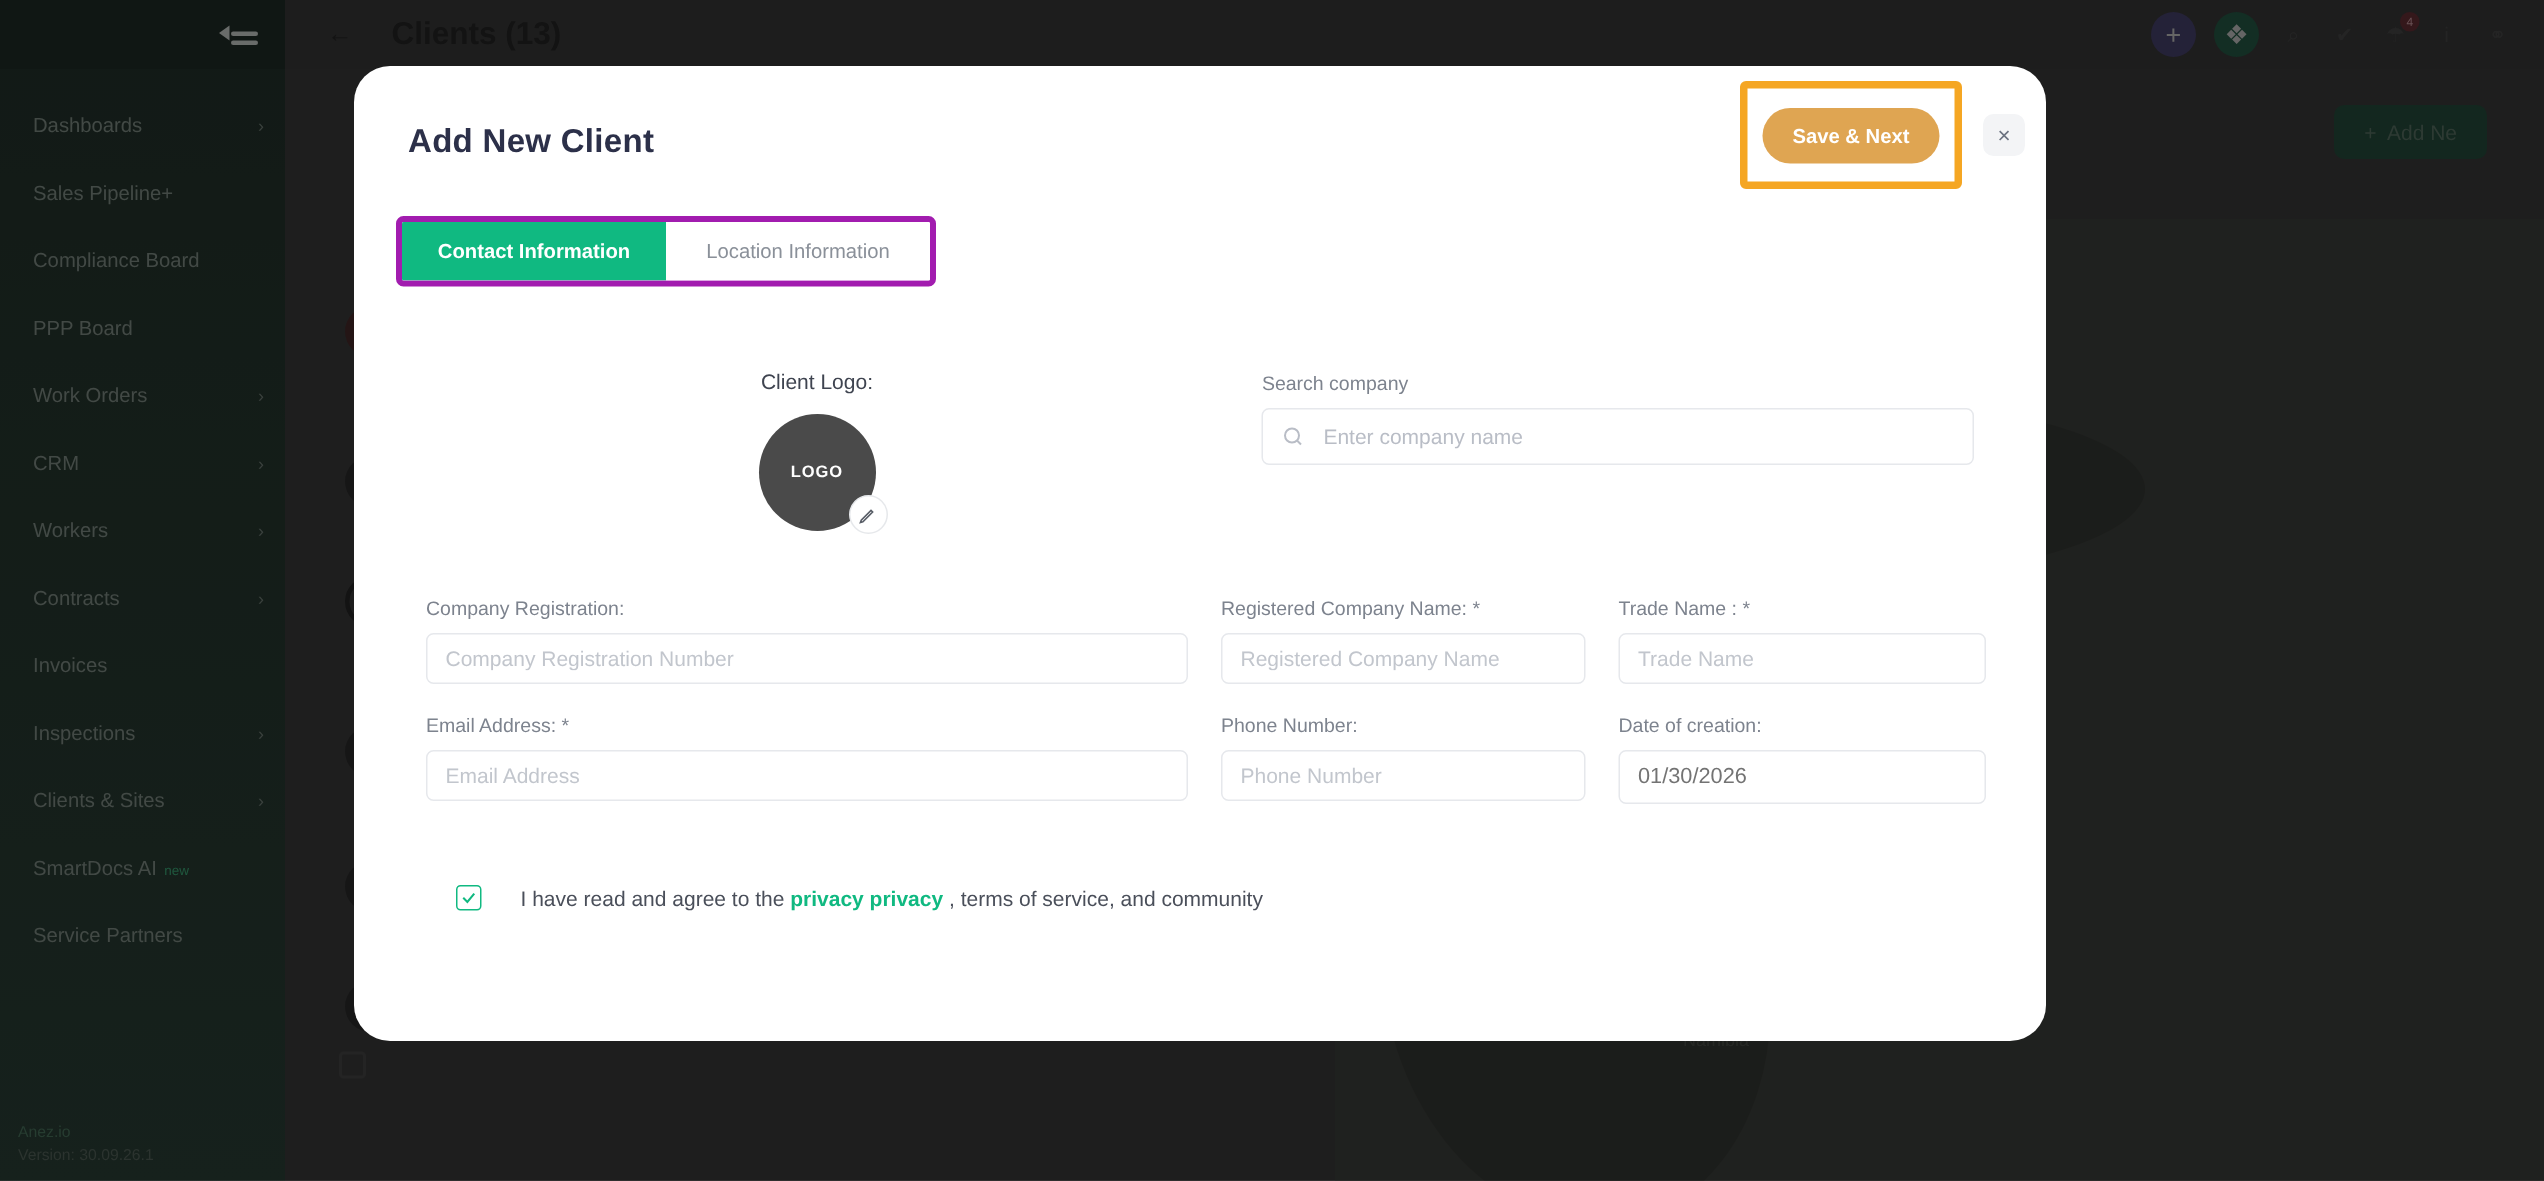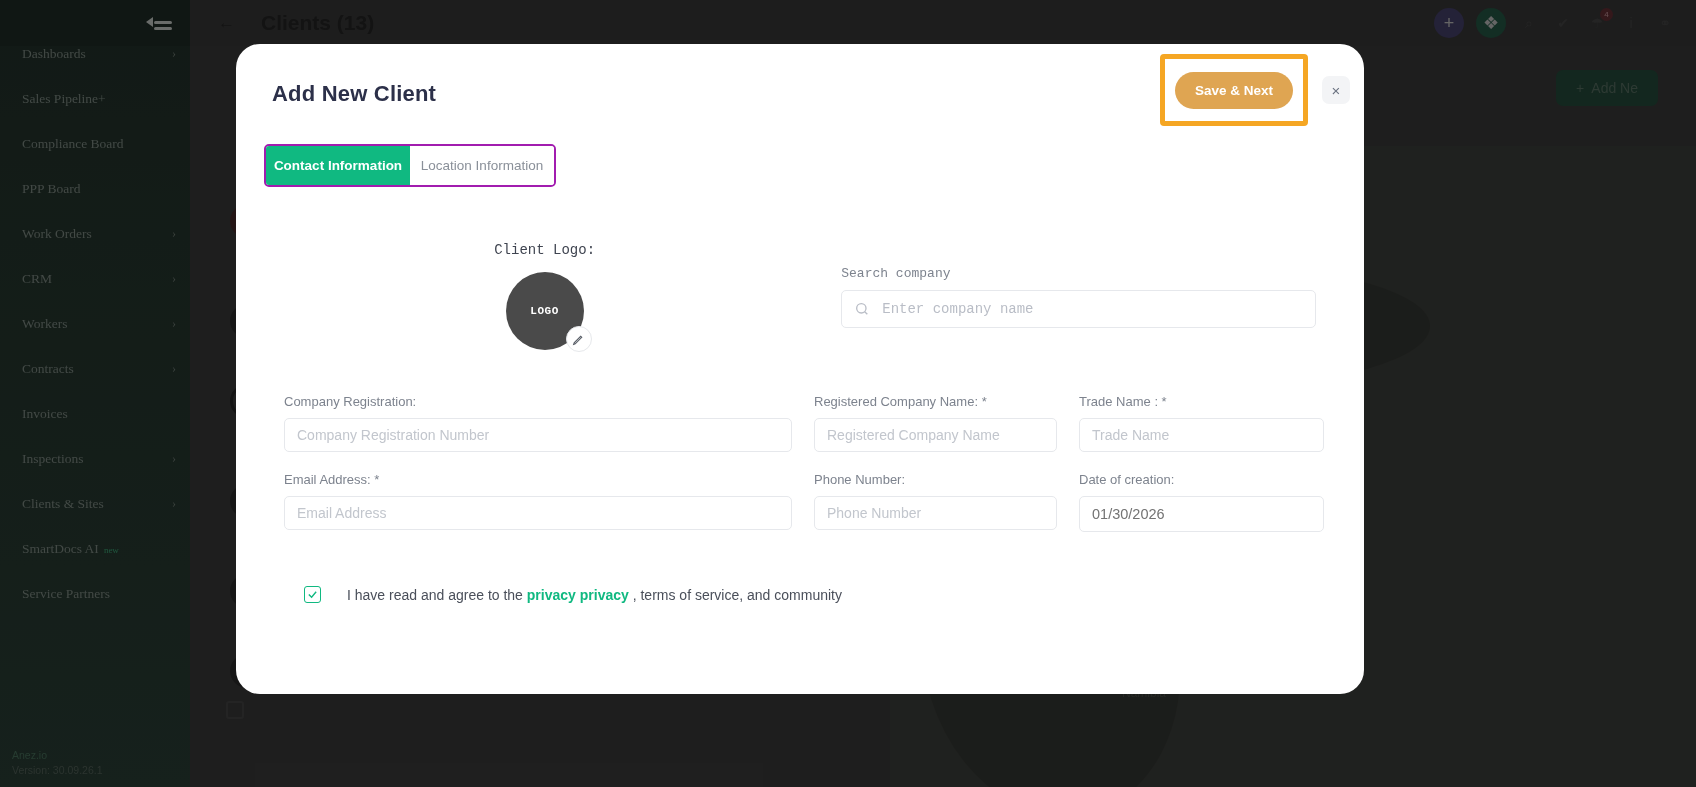--- a/index.html
+++ b/index.html
@@ -27,22 +27,22 @@
     position: absolute; right: 0; height: 2.5px; background: #e8eeea; border-radius: 2px;
   }
   .collapse-icon i:nth-child(1){ top: 2px; width: 18px; }
   .collapse-icon i:nth-child(2){ top: 8px; width: 18px; }
   .collapse-icon i:nth-child(3){ top: 14px; width: 18px; }
   .collapse-icon .arr {
     position:absolute; left:0; top:4px; width:0;height:0;
     border-top:5px solid transparent;border-bottom:5px solid transparent;border-right:7px solid #e8eeea;
   }
   .nav-item {
-    height: 45px; display: flex; align-items: flex-start; justify-content: space-between;
-    padding: 0 14px 0 22px; font-size: 13.5px; color: #7d8c84; white-space: nowrap; font-family: Liberation Serif, serif;
+    height: 45px; display: flex; align-items: flex-end; justify-content: space-between;
+    padding: 0 14px 0 22px; font-size: 13.5px; color: #7d8c84; white-space: nowrap;
   }
   .nav-item .chev { font-size: 12px; color: #6b7a72; }
   .nav-beta { font-size: 9px; color: #2faa72; margin-left: 5px; }
   #sidebar-foot {
     position: absolute; bottom: 8px; left: 0; width: 100%;
     padding-left: 12px; font-size: 10.5px; color: #4a5c52; line-height: 1.5;
   }
   #sidebar-foot .brand { color: #3f6f56; }
 
   #topbar {
@@ -106,31 +106,31 @@
     background: #dfa552; color: #ffffff; border: none; border-radius: 20px;
     font-size: 13.5px; font-weight: 700; padding: 11px 20px; font-family: inherit;
     white-space: nowrap; cursor: pointer;
   }
   #close-btn {
     position: absolute; right: 14px; top: 32px; width: 28px; height: 28px; border-radius: 7px;
     background: #f3f4f6; color: #6b7280; border: none; font-size: 15px; cursor: pointer;
     display: flex; align-items: center; justify-content: center; font-family: inherit;
   }
 
-  #tabs { display: flex; margin: 0 0 0 28px; width: 292px;
-          border: 2px solid #a21caf; border-radius: 5px; overflow: hidden; }
+  #tabs { display: flex; margin: 0 0 0 28px; width: 360px;
+          border: 4px solid #a21caf; border-radius: 5px; overflow: hidden; }
   .tab {
     flex: 1; text-align: center; padding: 12px 6px; font-size: 13.5px; cursor: pointer;
     background: #ffffff; color: #8a9099; white-space: nowrap;
   }
   .tab.active { background: #10b981; color: #ffffff; font-weight: 700; }
 
   #form-body { padding: 55px 48px 0 48px; }
 
-  .row-top { display: flex; align-items: center; font-family: Liberation Mono, monospace; }
+  .row-top { display: flex; align-items: flex-start; }
   .logo-col { width: 560px; display: flex; flex-direction: column; align-items: center; }
   .logo-label { font-size: 14px; color: #3f4450; margin-bottom: 14px; }
   .logo-wrap { position: relative; width: 78px; height: 78px; }
   .logo-circle {
     width: 78px; height: 78px; border-radius: 50%; background: #4a4a4a;
     display: flex; align-items: center; justify-content: center;
     color: #ffffff; font-size: 11px; font-weight: 700; letter-spacing: .6px;
   }
   .logo-edit {
     position: absolute; right: -8px; bottom: -2px; width: 26px; height: 26px; border-radius: 50%;

